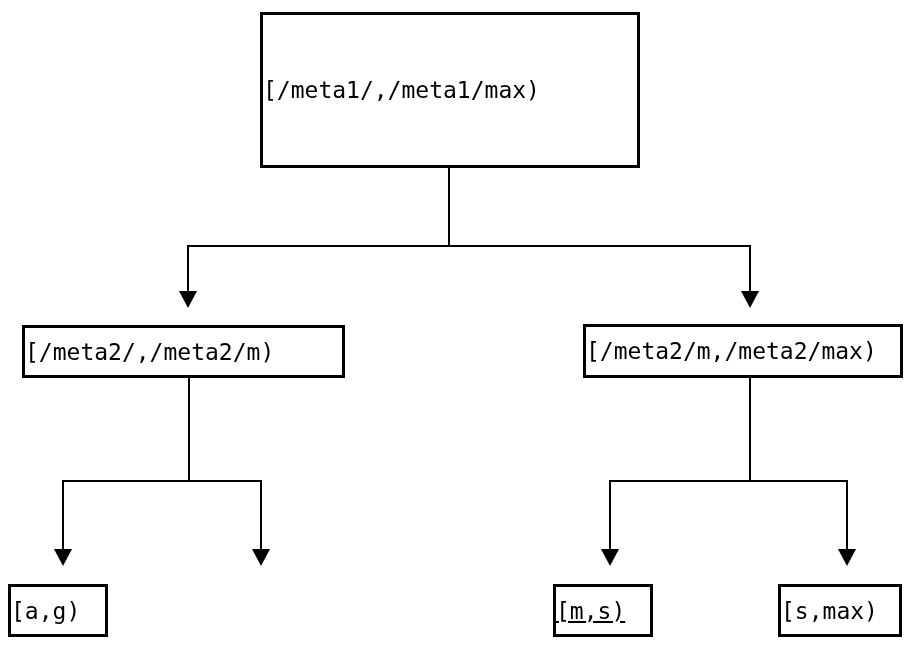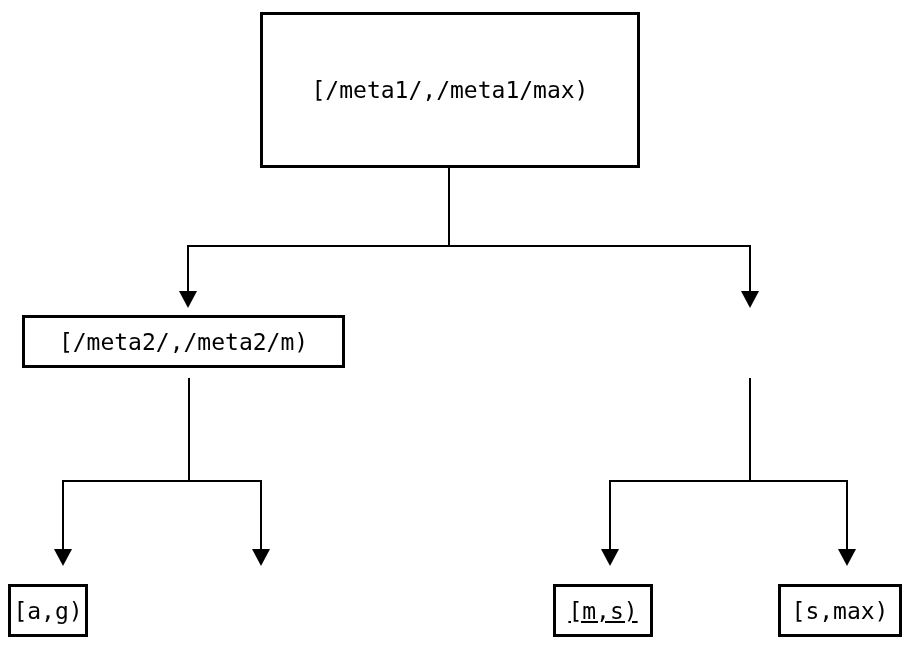--- a/index.html
+++ b/index.html
@@ -16,44 +16,44 @@
     color: #000000;
     overflow: hidden;
   }
   .node {
     position: absolute;
     box-sizing: border-box;
     border: 3px solid #000000;
     background: #ffffff;
     display: flex;
     align-items: center;
-    justify-content: center;
+    justify-content: flex-start;
     font-size: 23px;
     letter-spacing: 0px;
     white-space: nowrap;
   }
   .node span { display: block; }
   .line {
     position: absolute;
     background: #000000;
   }
   .arrow {
     position: absolute;
     width: 0;
     height: 0;
     border-left: 9px solid transparent;
     border-right: 9px solid transparent;
     border-top: 17px solid #000000;
   }
 
   
   .n-root      { left: 260px; top: 12px;  width: 380px; height: 156px; }
-  .n-mid-left  { left: 22px;  top: 315px; width: 323px; height: 53px; }
+  .n-mid-left  { left: 22px;  top: 325px; width: 323px; height: 53px; }
   .n-mid-right { left: 583px; top: 324px; width: 320px; height: 54px; }
-  .n-leaf-ag   { left: 8px;   top: 584px; width: 80px; height: 53px; }
+  .n-leaf-ag   { left: 8px;   top: 584px; width: 100px; height: 53px; }
   .n-leaf-gm   { left: 205px; top: 584px; width: 100px; height: 53px; }
   .n-leaf-ms   { left: 553px; top: 584px; width: 100px; height: 53px; text-decoration: underline; }
   .n-leaf-smax { left: 778px; top: 584px; width: 124px; height: 53px; }
 
   
   .e-root-stem  { left: 448px; top: 168px; width: 2px;   height: 79px; }
   .e-top-h      { left: 187px; top: 245px; width: 564px; height: 2px; }
   .e-drop-l1    { left: 187px; top: 247px; width: 2px;   height: 45px; }
   .e-drop-r1    { left: 749px; top: 247px; width: 2px;   height: 45px; }
   .a-l1         { left: 179px; top: 291px; }
@@ -102,20 +102,23 @@
   <div class="arrow a-r2b"></div>
 
   <div class="node n-root">
     <span>[/meta1/,/meta1/max)</span>
   </div>
 
   <div class="node n-mid-left">
     <span>[/meta2/,/meta2/m)</span>
   </div>
 
+  <div class="node n-mid-right">
+    <span>[/meta2/m,/meta2/max)</span>
+  </div>
 
   <div class="node n-leaf-ag">
     <span>[a,g)</span>
   </div>
 
 
   <div class="node n-leaf-ms">
     <span>[m,s)</span>
   </div>
 

